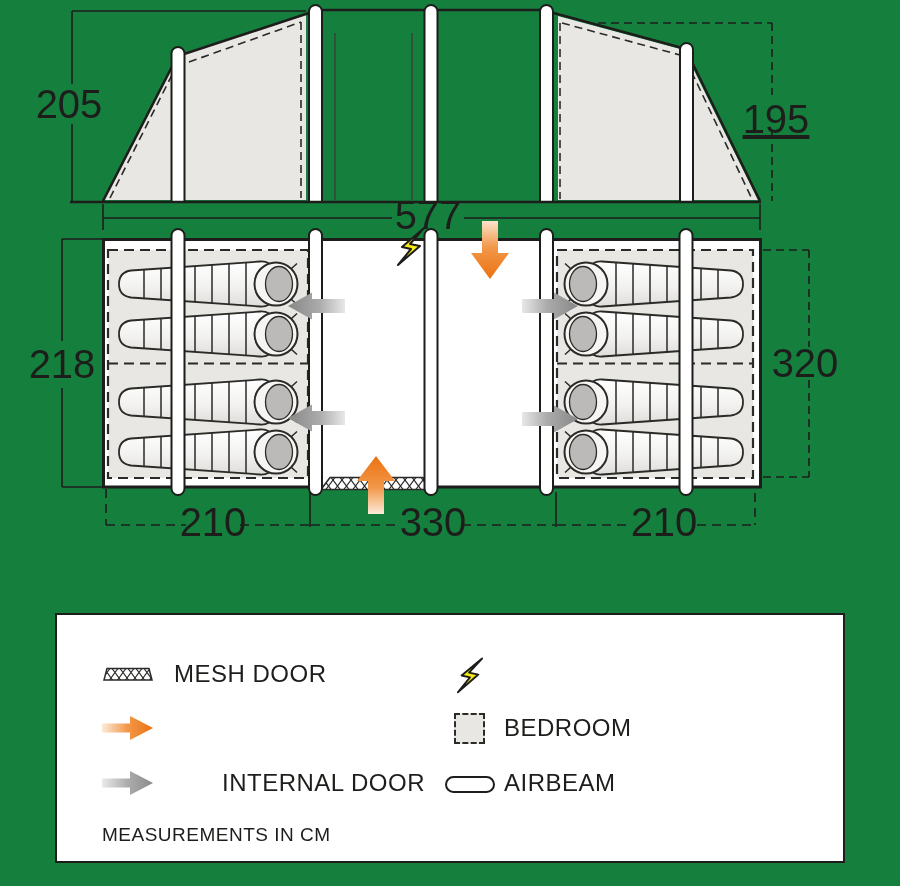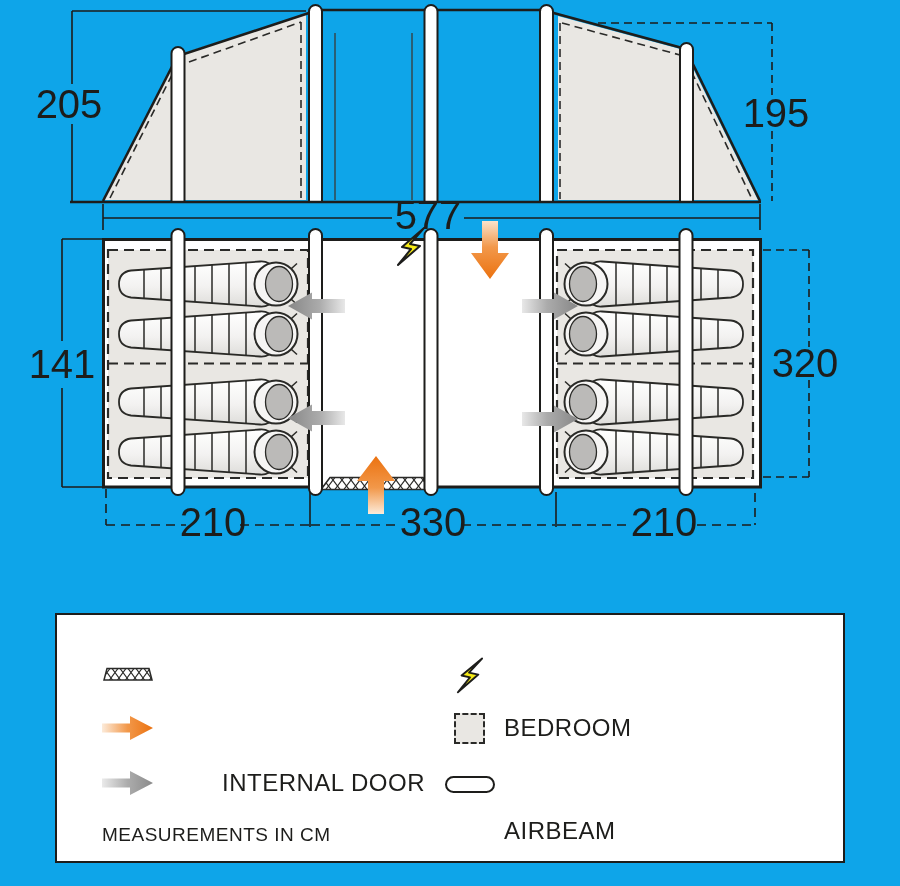--- a/index.html
+++ b/index.html
@@ -1,17 +1,17 @@
 <!DOCTYPE html>
 <html><head>
 <meta charset="utf-8">
 <style>
   html,body { margin:0; padding:0; background:#ffffff; }
   .stage {
-    position:relative; width:900px; height:886px; background:#0ea5e9;
+    position:relative; width:900px; height:886px; background:#15803d;
     font-family:"Liberation Sans", sans-serif; color:#1d1d1b; overflow:hidden;
   }
   .diagram-svg { position:absolute; left:0; top:0; }
   .dim-label {
     position:absolute; transform:translate(-50%,-50%);
     font-size:40px; line-height:1; color:#1d1d1b; white-space:nowrap;
     background:transparent;
   }
   .legend-box {
     position:absolute; left:55px; top:613px; width:790px; height:250px;
@@ -161,23 +161,23 @@
 
     <g stroke="#1d1d1b" stroke-width="1.6" fill="none">
       <path d="M62,239 L102,239 M62,239 L62,341 M62,388 L62,487 M62,487 L102,487"></path>
       <path d="M763,250 L809,250 M809,250 L809,347 M809,380 L809,477 M763,477 L809,477" stroke-dasharray="8 5"></path>
       <path d="M106,489 L106,525 M106,525 L186,525 M240,525 L309,525 M311,525 L400,525 M462,525 L555,525 M557,525 L630,525 M697,525 L755,525 M755,493 L755,525" stroke-dasharray="9 6"></path>
       <path d="M310,492 L310,527 M556,492 L556,527"></path>
     </g>
   </svg>
 
   <div class="dim-label" style="left:69px;  top:104px;">205</div>
-  <div class="dim-label" style="left:776px; top:113px;">195</div>
+  <div class="dim-label" style="left:776px; top:119px;text-decoration:underline;">195</div>
   <div class="dim-label" style="left:428px; top:215px;">577</div>
-  <div class="dim-label" style="left:62px;  top:364px;">141</div>
+  <div class="dim-label" style="left:62px;  top:364px;">218</div>
   <div class="dim-label" style="left:805px; top:363px;">320</div>
   <div class="dim-label" style="left:213px; top:522px;">210</div>
   <div class="dim-label" style="left:433px; top:522px;">330</div>
   <div class="dim-label" style="left:664px; top:522px;">210</div>
 
   <div class="legend-box">
 
     <div class="legend-icon-cell" style="left:41px; top:41px; width:60px; height:36px;">
       <svg width="50" height="15" viewBox="0 0 50 15">
         <polygon points="4,1.5 46,1.5 49,13 1,13" fill="url(#meshPat2)" stroke="#2a2a28" stroke-width="1.5"></polygon>
@@ -207,33 +207,34 @@
           <linearGradient id="legGr" x1="0" y1="0" x2="1" y2="0">
             <stop offset="0" stop-color="#EAEAEA"></stop>
             <stop offset="0.5" stop-color="#ACACAC"></stop>
             <stop offset="1" stop-color="#8B8B8B"></stop>
           </linearGradient>
         </defs>
         <path d="M1,9.5 L29,9.5 L29,2 L52,14 L29,26 L29,18.5 L1,18.5 Z" fill="url(#legGr)"></path>
       </svg>
     </div>
 
+    <div class="legend-label" style="left:117px; top:59px;">MESH DOOR</div>
     <div class="legend-label" style="left:117px; top:168px;margin-left:48px;">INTERNAL DOOR</div>
 
     <div class="legend-icon-cell" style="left:385px; top:40px; width:55px; height:40px;">
       <svg width="27" height="37" viewBox="0 0 29 38">
         <polygon points="28,0.8 6,19 15,21 2,37 24,18 14,16" fill="#F6EB16" stroke="#1d1d1b" stroke-width="2" stroke-linejoin="round"></polygon>
       </svg>
     </div>
     <div class="legend-icon-cell" style="left:385px; top:95px; width:55px; height:36px;">
       <div class="bedroom-swatch"></div>
     </div>
     <div class="legend-icon-cell" style="left:385px; top:159px; width:55px; height:20px;">
       <div class="airbeam-swatch"></div>
     </div>
 
     <div class="legend-label" style="left:447px; top:113px;">BEDROOM</div>
-    <div class="legend-label" style="left:447px; top:168px;margin-top:48px;">AIRBEAM</div>
+    <div class="legend-label" style="left:447px; top:168px;">AIRBEAM</div>
 
     <div class="legend-note" style="left:45px; top:219px;text-align:right;">MEASUREMENTS IN CM</div>
   </div>
 
 </div>
 
 </body></html>

